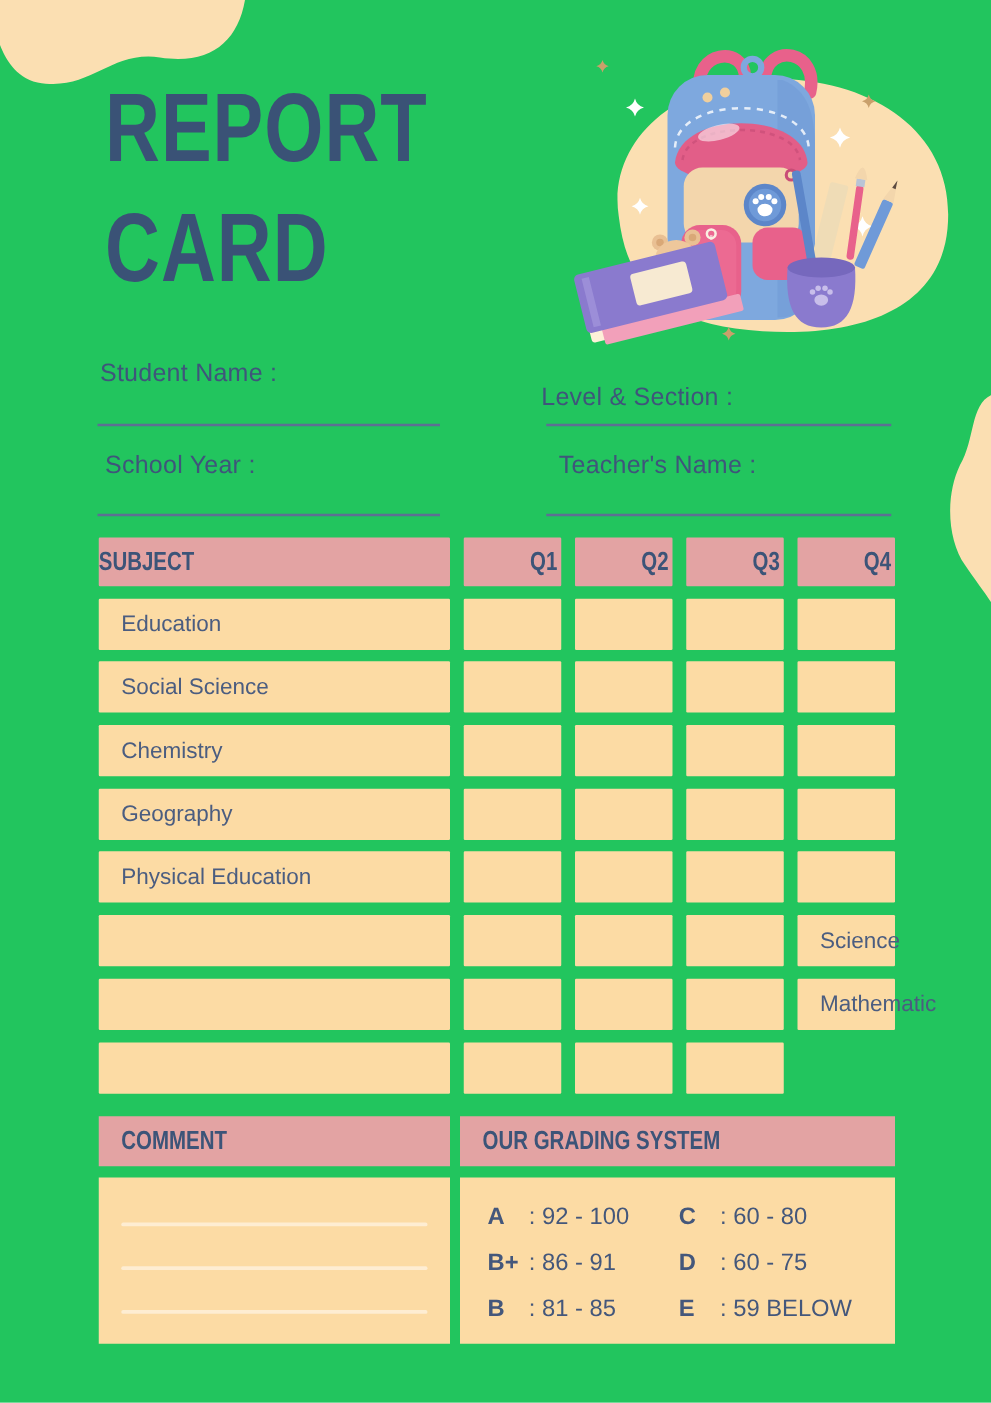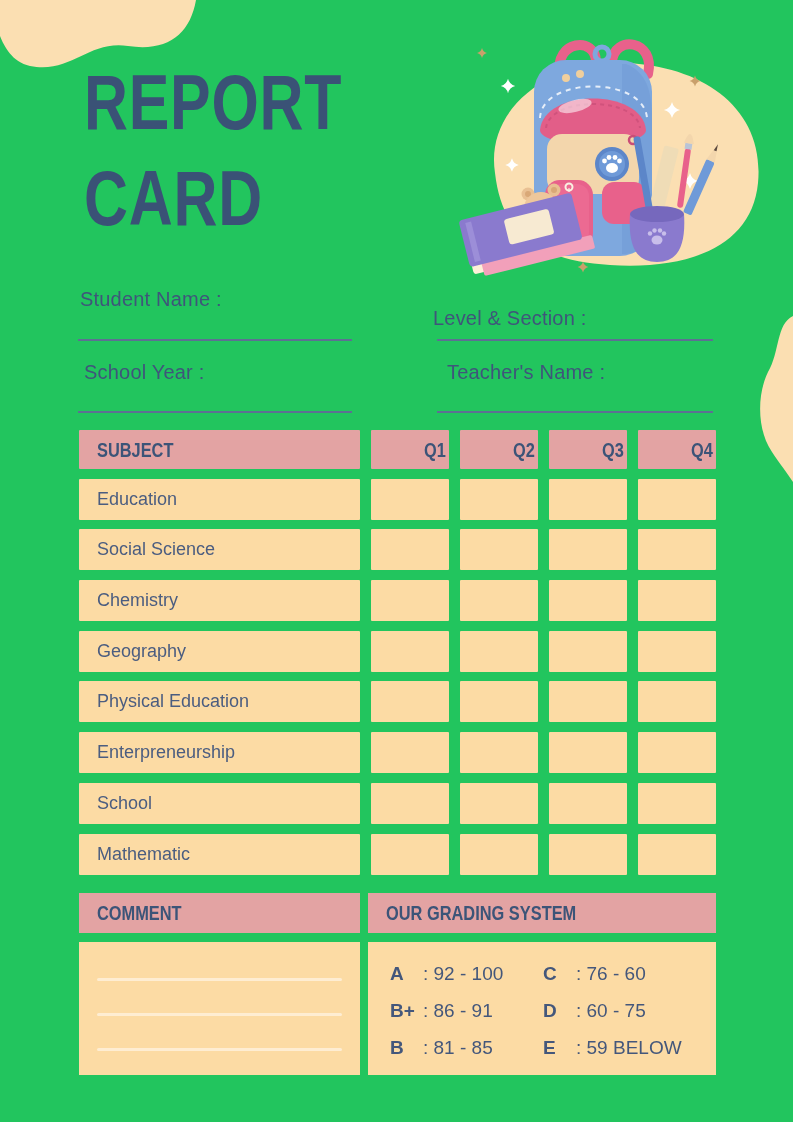--- a/index.html
+++ b/index.html
@@ -37,21 +37,21 @@
   .ul-3 { left:78px;  top:411px; width:274px; }
   .ul-4 { left:437px; top:411px; width:276px; }
 
   
   .grades { left:79px; top:430px; display:grid;
             grid-template-columns:281px 78px 78px 78px 78px;
             grid-template-rows:39px repeat(8, 41px);
             column-gap:11px; row-gap:9.7px; position:absolute; }
   .th { background:#e3a3a3; display:flex; align-items:center;
         color:#3c5478; font-weight:700; font-size:21px; border-radius:1px; }
-  .th.left { padding-left:18px; }
+  .th.left { }
   .th.q { justify-content:flex-end; }
   .td { background:#fcdba4; display:flex; align-items:center; border-radius:1px; }
   .td.subject { padding-left:18px; font-size:18px; color:#4b5d80; }
 
   
   .sec-h { background:#e3a3a3; display:flex; align-items:center; padding-left:18px;
            color:#3c5478; font-weight:700; font-size:21px; box-sizing:border-box; }
   .comment-h { left:79px;  top:893px; width:281px; height:40px; }
   .grading-h { left:368px; top:893px; width:348px; height:40px; }
   .comment-box { left:79px; top:942px; width:281px; height:133px; background:#fcdba4; }
@@ -237,30 +237,27 @@
       <div class="td"></div>
 
     <div class="td subject">
         <span>Physical Education</span>
       </div>
     <div class="td"></div>
       <div class="td"></div>
       <div class="td"></div>
       <div class="td"></div>
 
-    <div class="td subject">
-        <span>Enterpreneurship</span>
-      </div>
-    <div class="td"></div>
-      <div class="td"></div>
-      <div class="td"></div>
-      <div class="td"></div>
-
-    <div class="td subject">
-        <span>School</span>
+    <div class="td"></div>
+      <div class="td"></div>
+      <div class="td"></div>
+      <div class="td"></div>
+
+    <div class="td subject">
+        <span>Science</span>
       </div>
     <div class="td"></div>
       <div class="td"></div>
       <div class="td"></div>
       <div class="td"></div>
 
     <div class="td subject">
         <span>Mathematic</span>
       </div>
     <div class="td"></div>
@@ -293,21 +290,21 @@
         <span class="grange">: 86 - 91</span>
       </div>
       <div class="gentry">
         <span class="gletter">B</span>
         <span class="grange">: 81 - 85</span>
       </div>
     </div>
     <div class="gcol second">
       <div class="gentry">
         <span class="gletter">C</span>
-        <span class="grange">: 76 - 60</span>
+        <span class="grange">: 60 - 80</span>
       </div>
       <div class="gentry">
         <span class="gletter">D</span>
         <span class="grange">: 60 - 75</span>
       </div>
       <div class="gentry">
         <span class="gletter">E</span>
         <span class="grange">: 59 BELOW</span>
       </div>
     </div>

